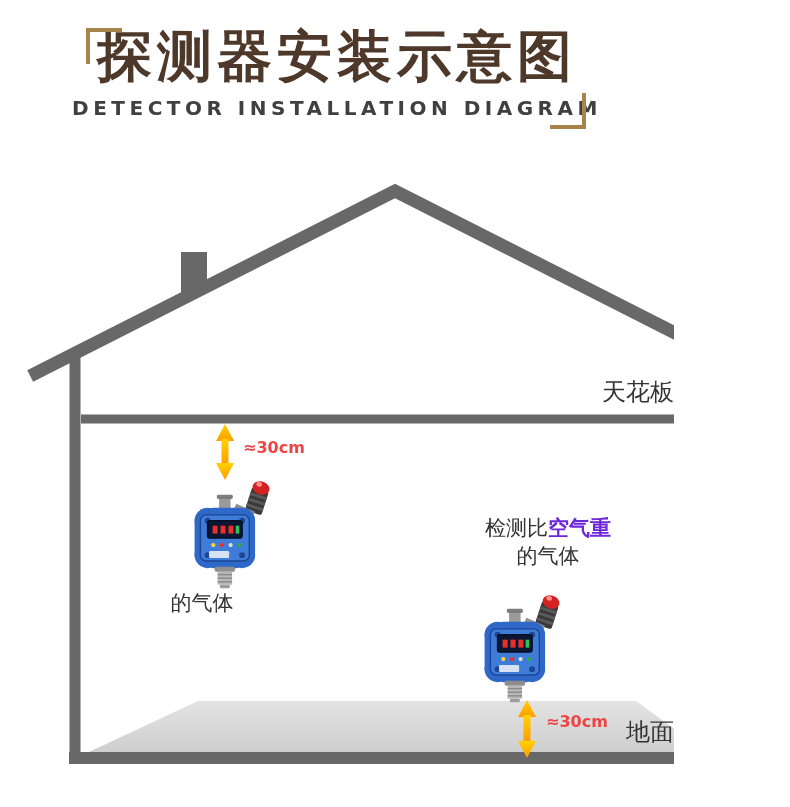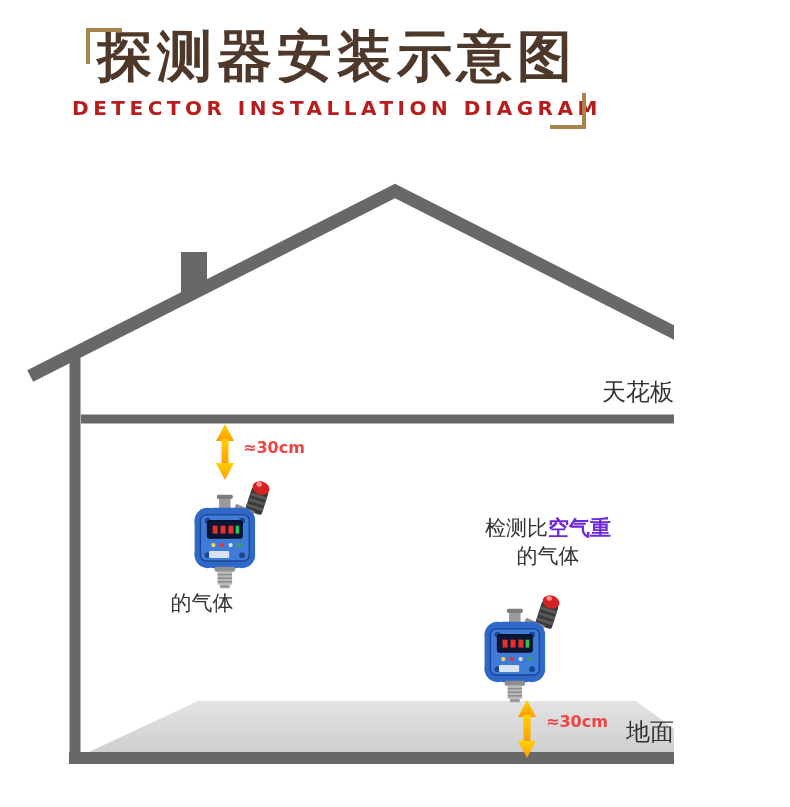--- a/index.html
+++ b/index.html
@@ -9,21 +9,21 @@
     font-family:"DejaVu Sans","Liberation Sans",sans-serif;
     text-decoration:underline;
   }
   
   .header { position:absolute; top:0; left:0; right:0; height:150px; text-align:center; }
   .title {
     margin-top:26px; font-size:55px; font-weight:700; color:#4e382a; letter-spacing:5px;
     line-height:1.1;
   }
   .subtitle {
-    margin-top:9px; font-size:20px; font-weight:600; color:#b91c1c; letter-spacing:4.5px;
+    margin-top:9px; font-size:20px; font-weight:600; color:#404040; letter-spacing:4.5px;
   }
   .bracket { position:absolute; width:36px; height:36px; }
   .bracket-tl { left:86px;  top:28px; border-left:4px solid #a8844d; border-top:4px solid #a8844d; }
   .bracket-br { right:88px; top:93px; border-right:4px solid #a8844d; border-bottom:4px solid #a8844d; }
   
   .scene { position:absolute; left:0; top:0; width:790px; height:807px; }
   
   .ceiling-label, .floor-label {
     position:absolute; left:0; right:0; text-align:right;
     font-size:24px; color:#333333;

